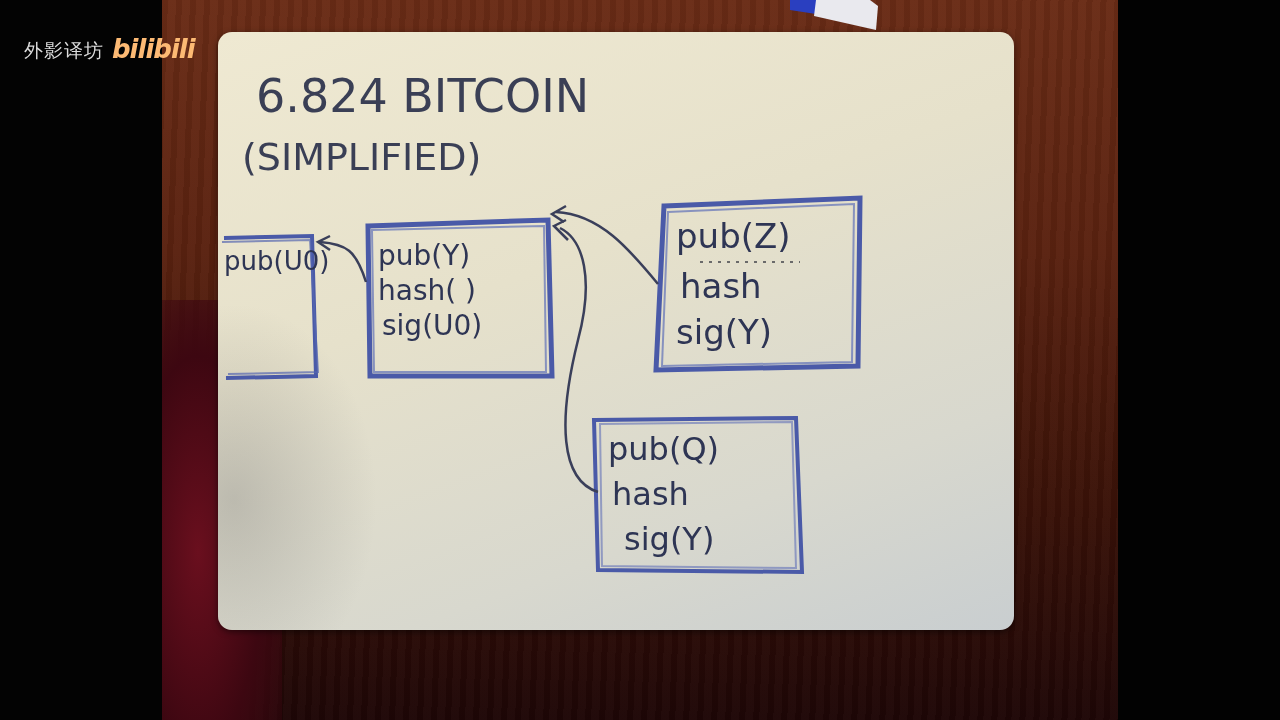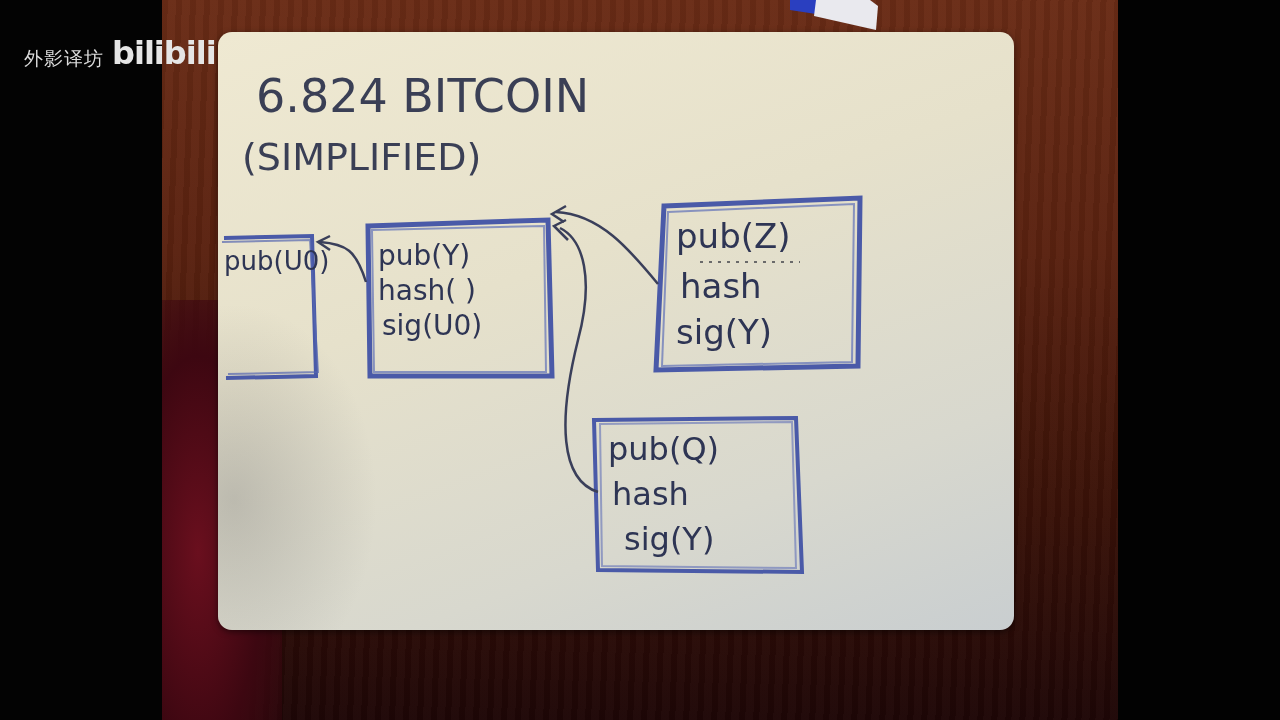--- a/index.html
+++ b/index.html
@@ -13,21 +13,21 @@
     .hand-shadow { position: absolute; left: 162px; top: 300px; width: 120px; height: 420px;
       background: radial-gradient(ellipse at 30% 60%, #6a0f1e 0%, #3d0711 55%, rgba(30,4,8,0) 100%); }
     .card { position: absolute; left: 218px; top: 32px; width: 796px; height: 598px; border-radius: 14px;
       background: linear-gradient(160deg, #efe9d2 0%, #e6e1cb 40%, #d8d8ce 75%, #c9ced0 100%);
       box-shadow: 0 2px 6px rgba(0,0,0,0.5); overflow: hidden; }
     .card-shade { position: absolute; left: 0; top: 270px; width: 160px; height: 330px;
       background: radial-gradient(ellipse at 10% 60%, rgba(120,120,120,0.35) 0%, rgba(120,120,120,0) 70%); }
     .marker { position: absolute; left: 790px; top: 0; width: 100px; height: 30px; }
     .watermark { position: absolute; left: 24px; top: 34px; display: flex; align-items: flex-end; gap: 8px; color: #e8e8e8; }
     .wm-text { font-size: 19px; letter-spacing: 1px; color: #dcdcdc; }
-    .wm-logo { font-size: 32px; font-weight: bold; color: #e5e5e5; letter-spacing: -1px; font-family: "DejaVu Sans", sans-serif; }
+    .wm-logo { font-size: 26px; font-weight: bold; font-style: italic; color: #fdba74; letter-spacing: -1px; font-family: "DejaVu Sans", sans-serif; }
     svg.drawing { position: absolute; left: 0; top: 0; width: 1280px; height: 720px; }
     .hand { font-family: "DejaVu Sans", sans-serif; fill: #2e3554; }
     .ink-title { fill: #3a3f55; }
   </style>
 </head>
 <body>
 
 <div class="letterbox-left"></div>
 <div class="letterbox-right"></div>
 <div class="table">

